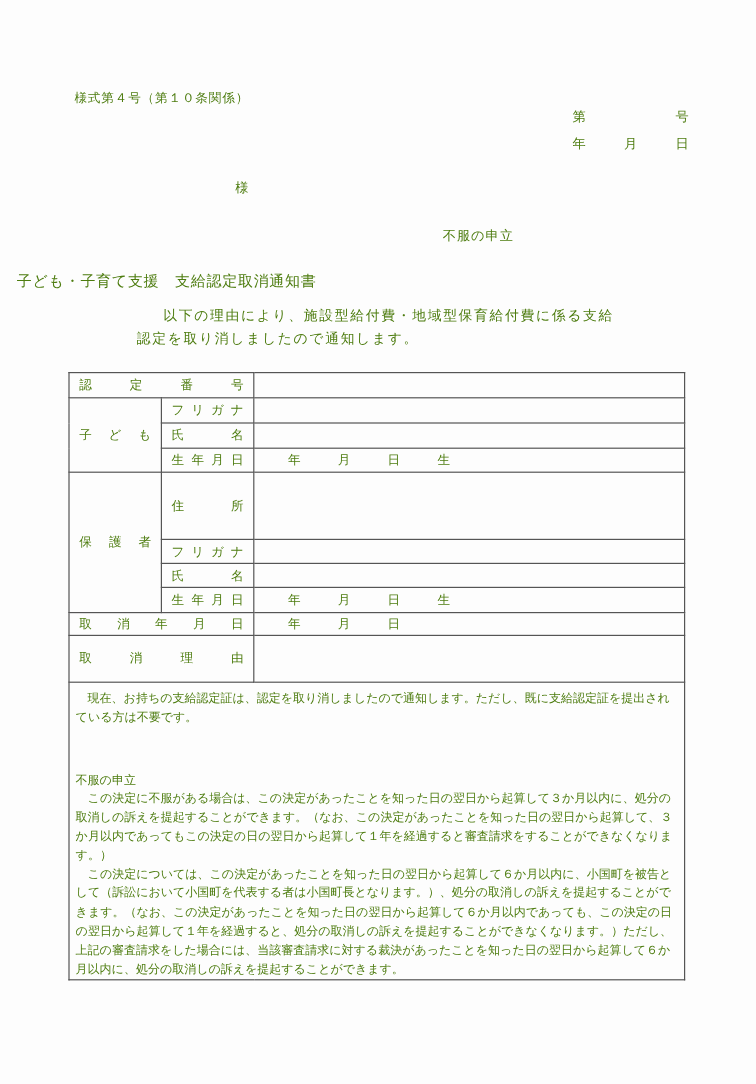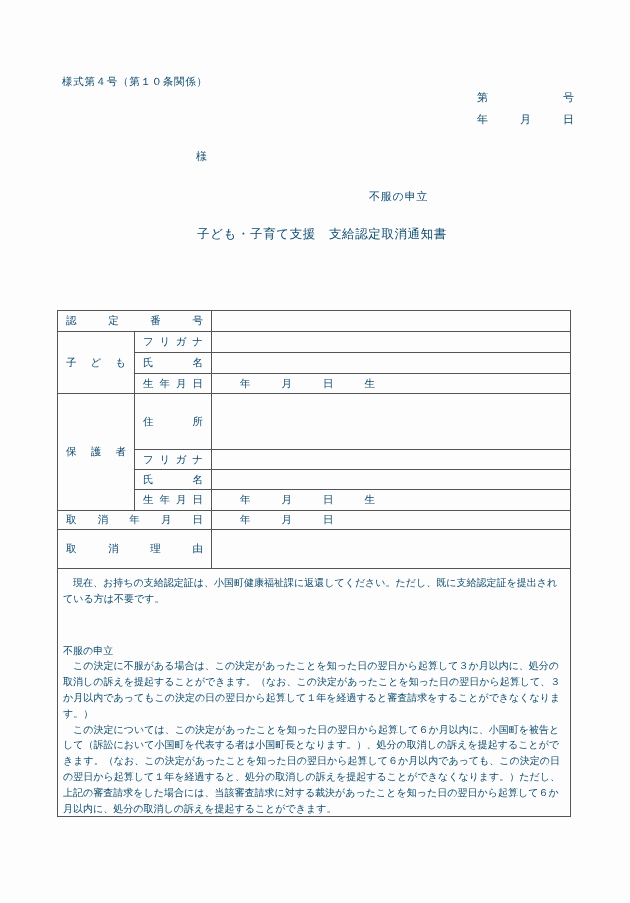--- a/index.html
+++ b/index.html
@@ -2,37 +2,37 @@
 <html><head>
 <meta charset="utf-8">
 <style>
   html, body { margin: 0; padding: 0; background: #ffffff; }
   .page {
     position: relative;
     width: 630px;
     height: 903px;
     background: #fdfdfd;
     font-family: "DejaVu Serif", "Liberation Serif", serif;
-    color: #0c4a6e;
+    color: #4d7c0f;
     overflow: hidden;
   }
   .abs { position: absolute; }
   .form-number { left: 62px; top: 75px; font-size: 10.5px; letter-spacing: 0.7px; }
   .doc-no-line, .issue-date-line {
     left: 477px; width: 97px;
     display: flex; justify-content: space-between;
     font-size: 11px;
   }
   .doc-no-line { top: 90px; }
   .issue-date-line { top: 112px; }
   .addressee { left: 196px; top: 149px; font-size: 11px; }
   .sender { left: 369px; top: 189px; font-size: 11px; letter-spacing: 0.8px; }
   .doc-title {
     left: 0; right: 0; top: 226px;
-    text-align: center; padding-left: 14px;
+    padding-left: 14px;
     font-size: 12.5px; letter-spacing: 0.6px; font-weight: normal;
     margin: 0;
   }
   .intro { left: 114px; top: 254px; font-size: 11.5px; letter-spacing: 1.4px; line-height: 19px; }
   .intro .l1 { margin-left: 22px; }
 
   table.main {
     position: absolute; left: 57px; top: 310px;
     width: 513px; border-collapse: collapse; table-layout: fixed;
     font-size: 10.5px;
@@ -65,20 +65,24 @@
     <span>月</span>
     <span>日</span>
   </div>
 
   <div class="abs addressee">様</div>
 
   <div class="abs sender">不服の申立</div>
 
   <h1 class="abs doc-title">子ども・子育て支援　支給認定取消通知書</h1>
 
+  <div class="abs intro">
+    <div class="l1">以下の理由により、施設型給付費・地域型保育給付費に係る支給</div>
+    <div class="l2">認定を取り消しましたので通知します。</div>
+  </div>
 
   <table class="main">
     <colgroup>
         <col style="width:77px">
         <col style="width:77px">
         <col style="width:359px">
       </colgroup>
 
     <tbody>
         <tr style="height:21px">
@@ -221,21 +225,21 @@
               <span>理</span>
               <span>由</span>
             </div>
       </td>
       <td></td>
     </tr>
 
     <tr style="height:234px">
       <td colspan="3" class="notes-cell">
         <div class="notes">
-          <p>現在、お持ちの支給認定証は、小国町健康福祉課に返還してください。ただし、既に支給認定証を提出されている方は不要です。</p>
+          <p>現在、お持ちの支給認定証は、認定を取り消しましたので通知します。ただし、既に支給認定証を提出されている方は不要です。</p>
           <p class="heading">不服の申立</p>
           <p>この決定に不服がある場合は、この決定があったことを知った日の翌日から起算して３か月以内に、処分の取消しの訴えを提起することができます。（なお、この決定があったことを知った日の翌日から起算して、３か月以内であってもこの決定の日の翌日から起算して１年を経過すると審査請求をすることができなくなります。）</p>
           <p>この決定については、この決定があったことを知った日の翌日から起算して６か月以内に、小国町を被告として（訴訟において小国町を代表する者は小国町長となります。）、処分の取消しの訴えを提起することができます。（なお、この決定があったことを知った日の翌日から起算して６か月以内であっても、この決定の日の翌日から起算して１年を経過すると、処分の取消しの訴えを提起することができなくなります。）ただし、上記の審査請求をした場合には、当該審査請求に対する裁決があったことを知った日の翌日から起算して６か月以内に、処分の取消しの訴えを提起することができます。</p>
         </div>
       </td>
     </tr>
   </tbody>
     </table>
 
 </div>

